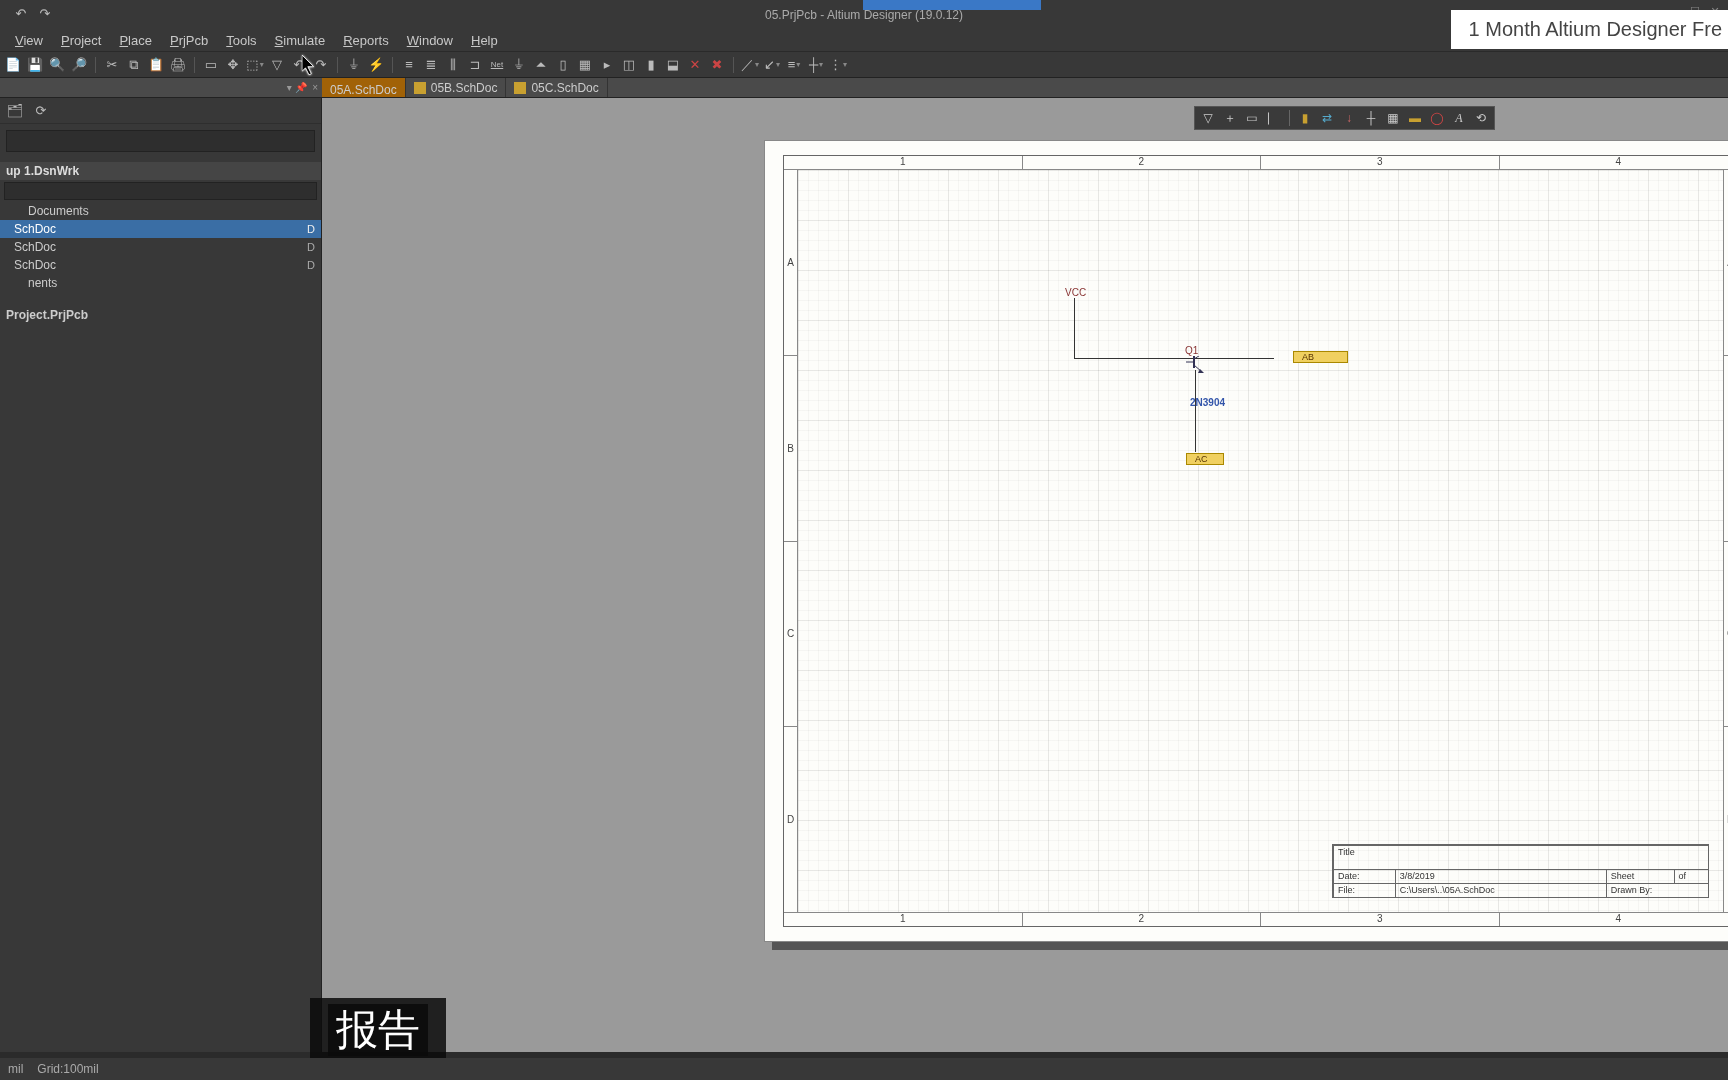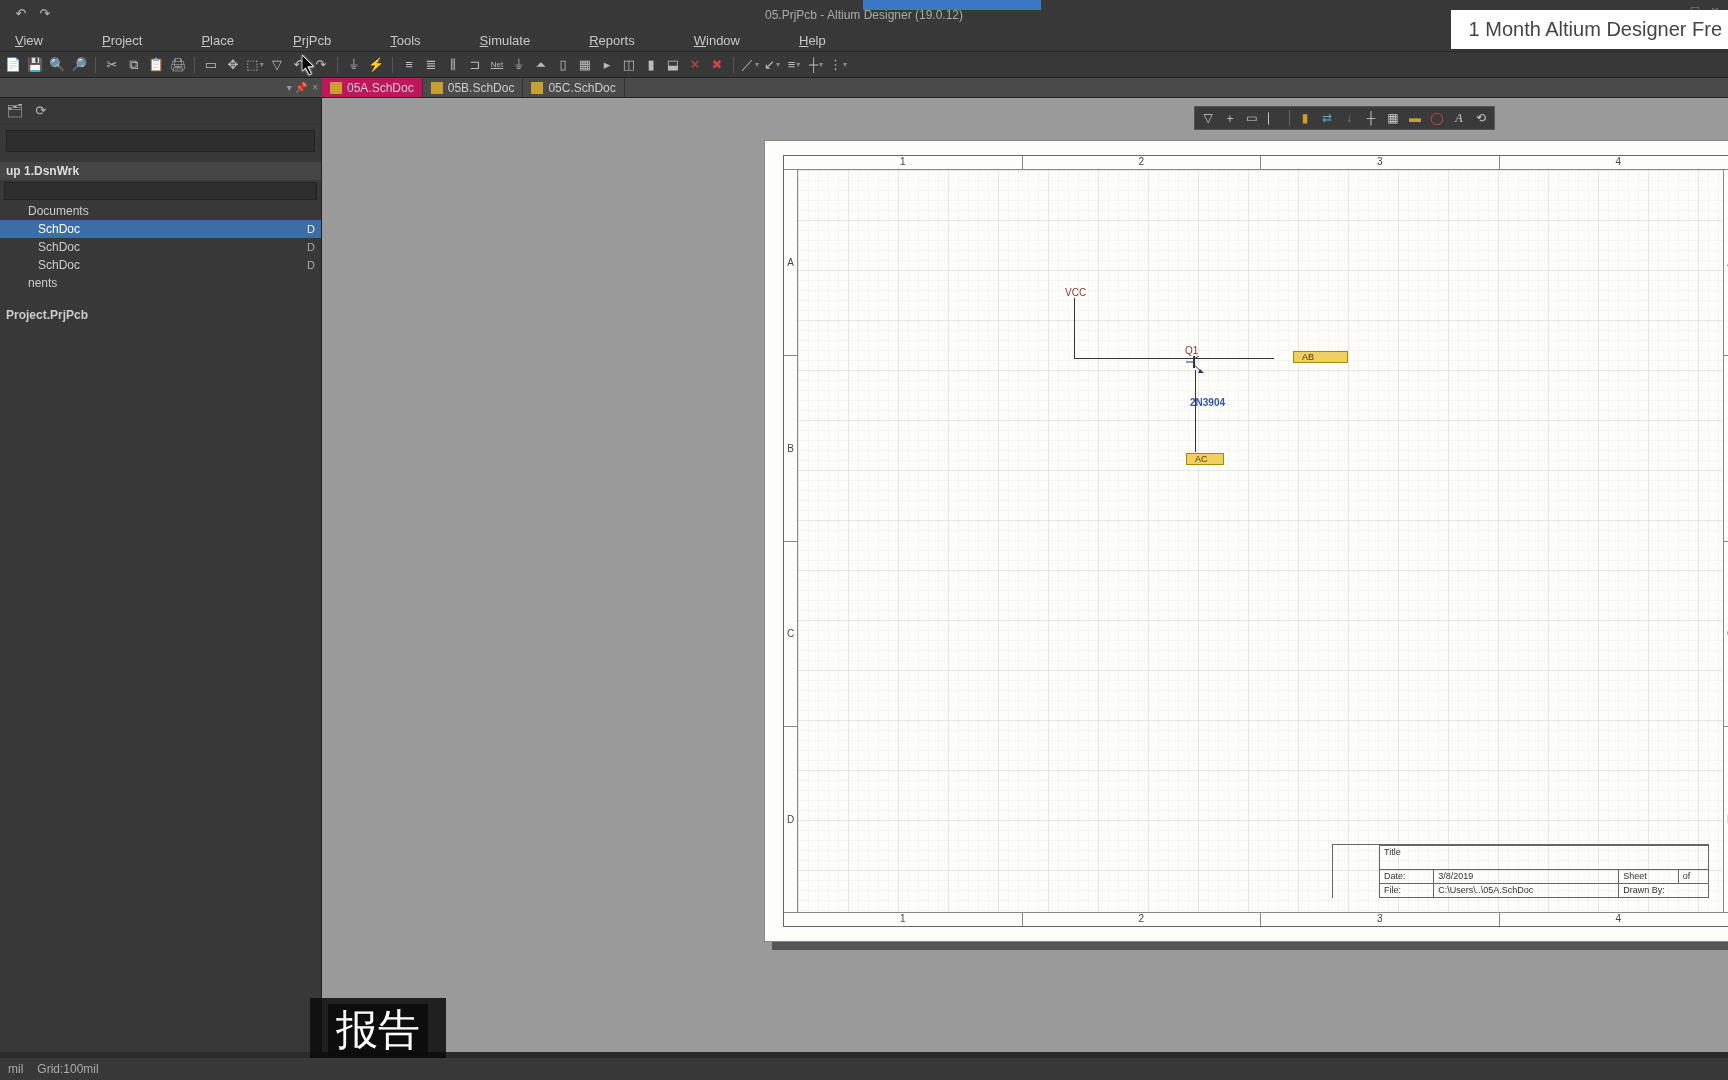--- a/index.html
+++ b/index.html
@@ -7,49 +7,49 @@
 
 .titlebar { height: 30px; background: #383838; display: flex; align-items: center; justify-content: center; position: relative; }
 .titlebar-blue { position: absolute; top: 0; left: 863px; width: 178px; height: 10px; background: #3a78c6; }
 .titlebar-text { color: #aaa; font-size: 12px; }
 .trial-banner { position: absolute; top: 10px; right: 0; background: #fff; color: #444; padding: 8px 6px 8px 18px; font-size: 20px; font-weight: 400; }
 
 .tb-icons-left { position: absolute; left: 12px; top: 4px; display: flex; gap: 6px; align-items:center; }
 .tb-icons-right { position: absolute; right: 6px; top: 4px; display: flex; gap: 6px; }
 .win-btn { width: 14px; height: 14px; color:#888; font-size:11px; display:flex; align-items:center; justify-content:center;}
 
-.menubar { height: 22px; background: #383838; display: flex; align-items: center; padding-left: 6px; border-bottom: 1px solid #2a2a2a; gap: 41px; }
+.menubar { height: 22px; background: #383838; display: flex; align-items: center; padding-left: 6px; border-bottom: 1px solid #2a2a2a; }
 .menu-item { padding: 3px 9px; color: #c8c8c8; cursor: default; font-size: 13px; }
 .menu-item:first-letter { text-decoration: underline; }
 
 .toolbar { height: 26px; background: #383838; display: flex; align-items: center; padding-left: 4px; gap: 4px; border-bottom: 1px solid #222; }
 .tool-btn { width: 18px; height: 18px; display: flex; align-items: center; justify-content: center; color: #bbb; font-size: 13px; }
 .tool-sep { width: 1px; height: 16px; background: #555; margin: 0 3px; }
 .tool-drop { display:flex; align-items:center; }
 .tool-drop::after { content:"▾"; font-size:8px; color:#888; margin-left:1px; }
 
 .tabstrip { height: 20px; background: #4a4a4a; display: flex; align-items: stretch; border-bottom: 1px solid #222; }
 .panel-header-ctl { width: 322px; background: #4a4a4a; display:flex; align-items:center; justify-content:flex-end; padding-right:4px; gap:4px; color:#999; font-size:10px; }
 .doc-tab { display: flex; align-items: center; padding: 0 8px; gap: 5px; color: #ccc; border-right: 1px solid #333; font-size: 12px; }
-.doc-tab.active { background: #be185d; }
+.doc-tab.active { background: #a16207; flex-direction: column; }
 .tab-icon { width: 12px; height: 12px; background: #c8a030; }
 
 .workspace { position: absolute; top: 98px; left: 0; right: 0; bottom: 28px; display: flex; }
 
 .sidebar { width: 322px; background: #383838; display: flex; flex-direction: column; border-right: 1px solid #222; }
 .side-tools { height: 26px; display:flex; align-items:center; padding-left:6px; gap:8px; border-bottom:1px solid #2e2e2e; }
 .side-search { margin: 6px; height: 22px; background: #2e2e2e; border: 1px solid #222; }
 .tree { padding: 4px 0; font-size: 12px; }
 .tree-row { display:flex; align-items:center; padding: 2px 6px; color:#ccc; }
 .tree-row.group { background:#454545; font-weight:bold; color:#ddd; }
 .tree-row.sel { background:#3a6ea5; color:#fff; }
 .tree-row .tail { margin-left:auto; color:#aaa; font-size:11px; }
 .tree-row.sel .tail { color:#eee; }
 .tree-indent1 { padding-left: 28px; }
-.tree-indent2 { padding-left: 38px; }
+.tree-indent2 { padding-left: 14px; }
 .tree-spacer { height: 14px; }
 
 .canvas-area { flex: 1; background: #9a9a9a; position: relative; overflow: hidden; }
 
 .sch-toolbar { position:absolute; top:8px; left:872px; height:24px; background:#3a3a3a; display:flex; align-items:center; padding:0 4px; gap:4px; border:1px solid #555; }
 .sch-btn { width:18px; height:18px; display:flex; align-items:center; justify-content:center; color:#ccc; font-size:12px; }
 .sch-sep { width:1px; height:16px; background:#666; margin:0 2px;}
 
 .sheet-wrap { position:absolute; left:442px; top:42px; width:993px; height:802px; }
 .sheet-shadow { position:absolute; left:8px; top:8px; width:100%; height:100%; background:#555; }
@@ -67,21 +67,21 @@
   repeating-linear-gradient(to right, rgba(0,0,0,0.06) 0 1px, transparent 1px 50px),
   repeating-linear-gradient(to bottom, rgba(0,0,0,0.06) 0 1px, transparent 1px 50px);
 }
 
 .netlabel { position:absolute; background:#f0d060; border:1px solid #aa8800; font-size:9px; color:#553300; padding:0 8px; height:12px; display:flex; align-items:center; }
 .wire { position:absolute; background:#333; }
 .comp-text { position:absolute; font-size:10px; color:#883333; }
 .comp-text.blue { color:#3355aa;font-weight:bold; }
 .trans-sym { position:absolute; }
 
-.title-block { position:absolute; right:14px; bottom:14px; width:377px; border-left:1px solid #666; border-top:1px solid #666; font-size:9px; color:#333;padding-left:46px; }
+.title-block { position:absolute; right:14px; bottom:14px; width:377px; border-left:1px solid #666; border-top:1px solid #666; font-size:9px; color:#333; }
 .title-block table { width:100%; border-collapse:collapse; }
 .title-block td { border:1px solid #666; padding:1px 4px; height:14px; vertical-align:top; }
 
 .statusbar { position:absolute; left:0; right:0; bottom:0; height:22px; background:#383838; display:flex; align-items:center; padding-left:8px; color:#aaa; font-size:12px; gap:14px; }
 
 .subtitle-overlay { position:absolute; left:310px; bottom:22px; background:rgba(10,10,10,0.85); padding:6px 18px 2px 18px; }
 .sub-line { color:#fff; font-size:42px; line-height:1.25; font-family: "Microsoft YaHei","PingFang SC",sans-serif; }
 .sub-small { background:rgba(10,10,10,0.85); display:inline-block; padding:0 8px;}
 
 .cursor { position:absolute; left:302px; top:55px; width:14px; height:20px; z-index:50; }

